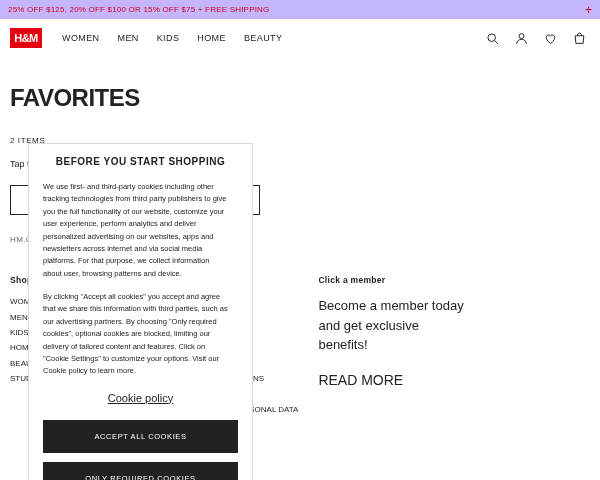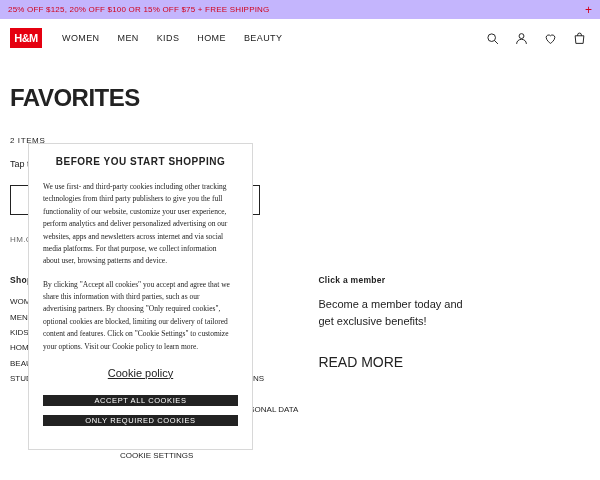--- a/index.html
+++ b/index.html
@@ -134,23 +134,23 @@
   .footer-head {
     font-weight: bold;
     font-size: 8.5px;
     margin-bottom: 9px;
     letter-spacing: 0.3px;
   }
   .footer-col ul { list-style: none; margin: 0; padding: 0; }
   .footer-col li { margin-bottom: 3px; }
   .footer-col a { color: #222222; text-decoration: none; }
   .member-text {
-    font-size: 11px;
+    font-size: 13px;
     line-height: 1.5;
-    margin-bottom: 23px;
+    margin-bottom: 15px;
     max-width: 150px;
   }
   .member-link {
     font-size: 14px;
     text-decoration: underline;
     color: #222222;
   }
   .footer-logo {
     margin: 14px 0 0 10px;
     font-size: 14px;
@@ -175,34 +175,33 @@
     font-weight: bold;
     text-align: center;
     letter-spacing: 0.5px;
     margin-bottom: 14px;
   }
   .modal-body p {
     font-size: 7.5px;
     line-height: 1.65;
     margin: 0 8px 11px 0;
     text-align: left;
-    font-family: Liberation Serif, serif;
   }
   .modal-link {
     display: block;
     text-align: center;
     font-size: 11px;
     text-decoration: underline;
     color: #222222;
     margin: 14px 0 16px 0;
   }
   .modal-btn {
     display: block;
     width: 100%;
-    padding: 0 0;
+    padding: 11px 0;
     font-size: 7.5px;
     letter-spacing: 0.6px;
     text-align: center;
     margin-bottom: 9px;
     cursor: pointer;
     font-family: "Liberation Sans", sans-serif;
   }
   .btn-dark {
     background: #222222;
     color: #ffffff;

